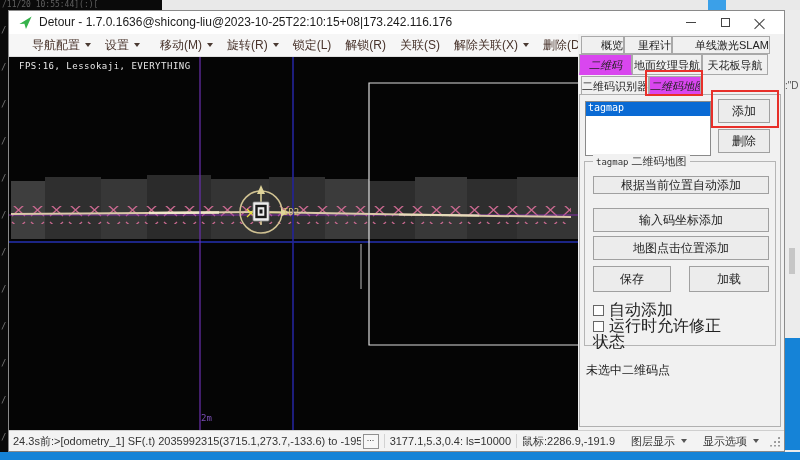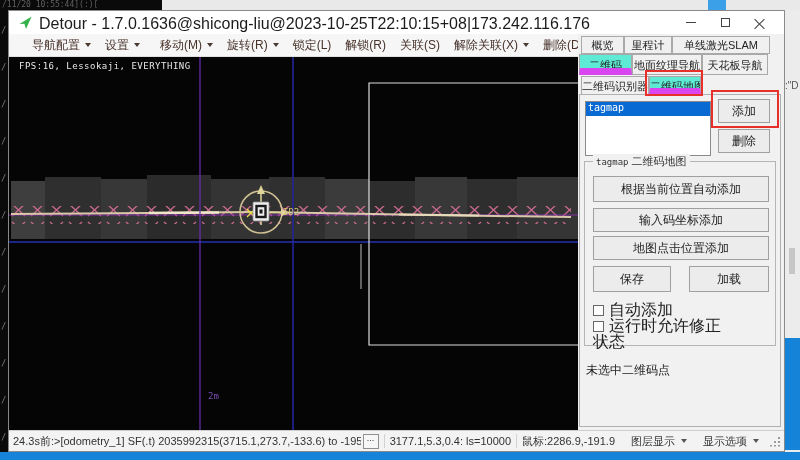--- a/index.html
+++ b/index.html
@@ -17,21 +17,21 @@
   .bg-right .peek-text{position:absolute;left:0;top:70px;font-size:10px;color:#555;white-space:nowrap;}
   .bg-right .scroll-thumb{position:absolute;left:4px;top:238px;width:6px;height:26px;background:#c6c6c6;}
   .bg-right .blue-block{position:absolute;left:0;top:328px;width:15px;height:112px;background:#1583d7;}
   .taskbar{position:absolute;left:0;top:452px;width:800px;height:8px;background:#1583d7;}
 
   
   .window{position:absolute;left:8px;top:10px;width:777px;height:442px;background:#fff;
           border:1px solid #8a8a8a;}
   .titlebar{position:absolute;left:0;top:0;width:775px;height:23px;background:#ffffff;}
   .app-icon{position:absolute;left:9px;top:4px;width:15px;height:15px;}
-  .title-text{position:absolute;left:30px;top:4px;font-size:16px;color:#1b1b1b;white-space:nowrap;}
+  .title-text{position:absolute;left:30px;top:4px;font-size:12px;color:#1b1b1b;white-space:nowrap;}
   .win-btn{position:absolute;top:0;width:30px;height:23px;display:flex;align-items:center;justify-content:center;}
   .btn-min{left:667px;} .btn-max{left:701px;} .btn-close{left:735px;}
   .glyph-min{width:10px;height:1px;background:#444;}
   .glyph-max{width:9px;height:9px;border:1px solid #444;}
   .glyph-close{position:relative;width:11px;height:11px;}
   .glyph-close::before,.glyph-close::after{content:"";position:absolute;left:5px;top:0;width:1px;height:14px;background:#444;}
   .glyph-close::before{transform:rotate(45deg);} .glyph-close::after{transform:rotate(-45deg);}
 
   .menubar{position:absolute;left:0;top:23px;width:569px;height:23px;background:#f6f6f6;
            border-bottom:1px solid #e0e0e0;display:flex;align-items:center;padding-left:12px;}
@@ -42,43 +42,43 @@
        border-top:4px solid #4a3a32;margin-left:5px;}
   .menu-sep{width:1px;height:15px;background:#c9c9c9;margin:0 3px;}
 
   
   .canvas{position:absolute;left:0;top:46px;width:569px;height:373px;background:#050505;overflow:hidden;}
   .fps-text{position:absolute;left:10px;top:4px;font:9px "DejaVu Sans Mono",monospace;color:#e8e8e8;letter-spacing:.5px;}
   .strip{position:absolute;left:0;top:0;width:569px;height:373px;}
   .strip .seg{position:absolute;}
   .overlay{position:absolute;left:0;top:0;}
   .id-label{position:absolute;left:274px;top:150px;font:9px "DejaVu Sans Mono",monospace;color:#d6c277;}
-  .scale-label{position:absolute;left:192px;top:334px;font:9px "DejaVu Sans Mono",monospace;color:#7a4fb5;margin-left:7px;}
+  .scale-label{position:absolute;left:192px;top:356px;font:9px "DejaVu Sans Mono",monospace;color:#7a4fb5;}
 
   
   .panel{position:absolute;left:569px;top:23px;width:206px;height:396px;background:#f1f1f1;font-size:11px;color:#222;}
   .tabrow{position:absolute;display:flex;}
   .tab{height:18px;line-height:17px;text-align:center;border:1px solid #a9a9a9;background:#f0f0f0;
        white-space:nowrap;overflow:hidden;font-size:11px;}
-  .row1{left:3px;top:2px;} .row1 .tab{height:18px;}
+  .row1{left:3px;top:2px;} .row1 .tab{height:18px;text-align:right;}
   .row2{left:1px;top:20px;} .row2 .tab{height:21px;line-height:20px;}
   .subrow{left:3px;top:42px;} .subrow .tab{height:19px;line-height:18px;}
-  .tab.active{background:#5eead4;border-bottom:7px solid #d946ef;z-index:3;}
+  .tab.active{background:#d946ef;border-bottom:4px solid #d946ef;z-index:3;font-style:italic;}
   .tabpage{position:absolute;left:1px;top:60px;width:202px;height:333px;border:1px solid #b0b0b0;background:#f1f1f1;}
   .listbox{position:absolute;left:7px;top:67px;width:126px;height:55px;background:#fff;border:1px solid #8a8a8a;z-index:2;}
   .list-item{height:14px;line-height:14px;padding:0 2px;font:10px "DejaVu Sans Mono",monospace;}
   .list-item.selected{background:#0a6ad4;color:#fff;}
   .winbtn{position:absolute;background:#ececec;border:1px solid #a0a0a0;display:flex;align-items:center;
           justify-content:center;font-size:12px;color:#222;white-space:nowrap;z-index:2;}
   .btn-add{left:140px;top:65px;width:52px;height:24px;}
   .btn-del{left:140px;top:95px;width:52px;height:24px;}
   .groupbox{position:absolute;left:6px;top:127px;width:192px;height:185px;border:1px solid #b5b5b5;z-index:2;}
   .group-legend{position:absolute;left:8px;top:-8px;background:#f1f1f1;padding:0 3px;font-size:11px;color:#333;white-space:nowrap;}
   .group-legend .mono{font:9px "DejaVu Sans Mono",monospace;}
-  .gb1{left:8px;top:14px;width:176px;height:26px;} .gb2{left:8px;top:46px;width:176px;height:24px;}
+  .gb1{left:8px;top:14px;width:176px;height:18px;} .gb2{left:8px;top:46px;width:176px;height:24px;}
   .gb3{left:8px;top:74px;width:176px;height:24px;}
   .gb-save{left:8px;top:104px;width:78px;height:26px;} .gb-load{left:104px;top:104px;width:80px;height:26px;}
   .checkline{position:absolute;left:8px;display:flex;align-items:center;font-size:16px;color:#222;}
   .cb1{top:138px;} .cb2{top:154px;}
   .cbox{width:11px;height:11px;border:1px solid #666;background:#fdfdfd;margin-right:5px;display:inline-block;}
   .status-label{position:absolute;left:8px;top:170px;font-size:16px;color:#222;}
   .noselect-text{position:absolute;left:8px;top:328px;font-size:12px;color:#222;z-index:2;}
 
   
   .statusbar{position:absolute;left:0;top:419px;width:775px;height:21px;background:#f3f3f3;

